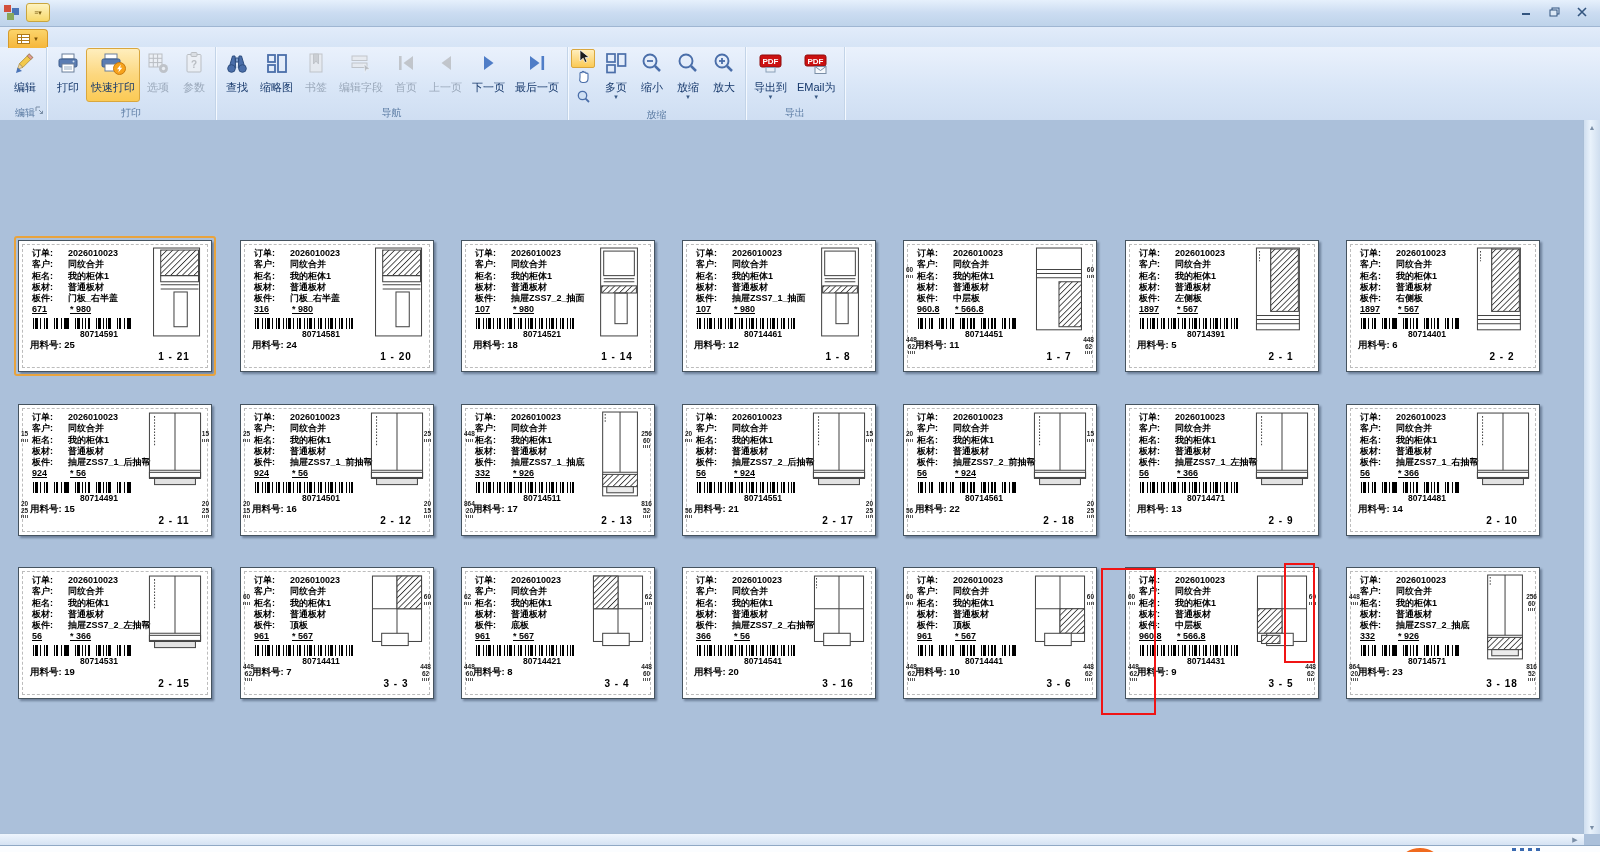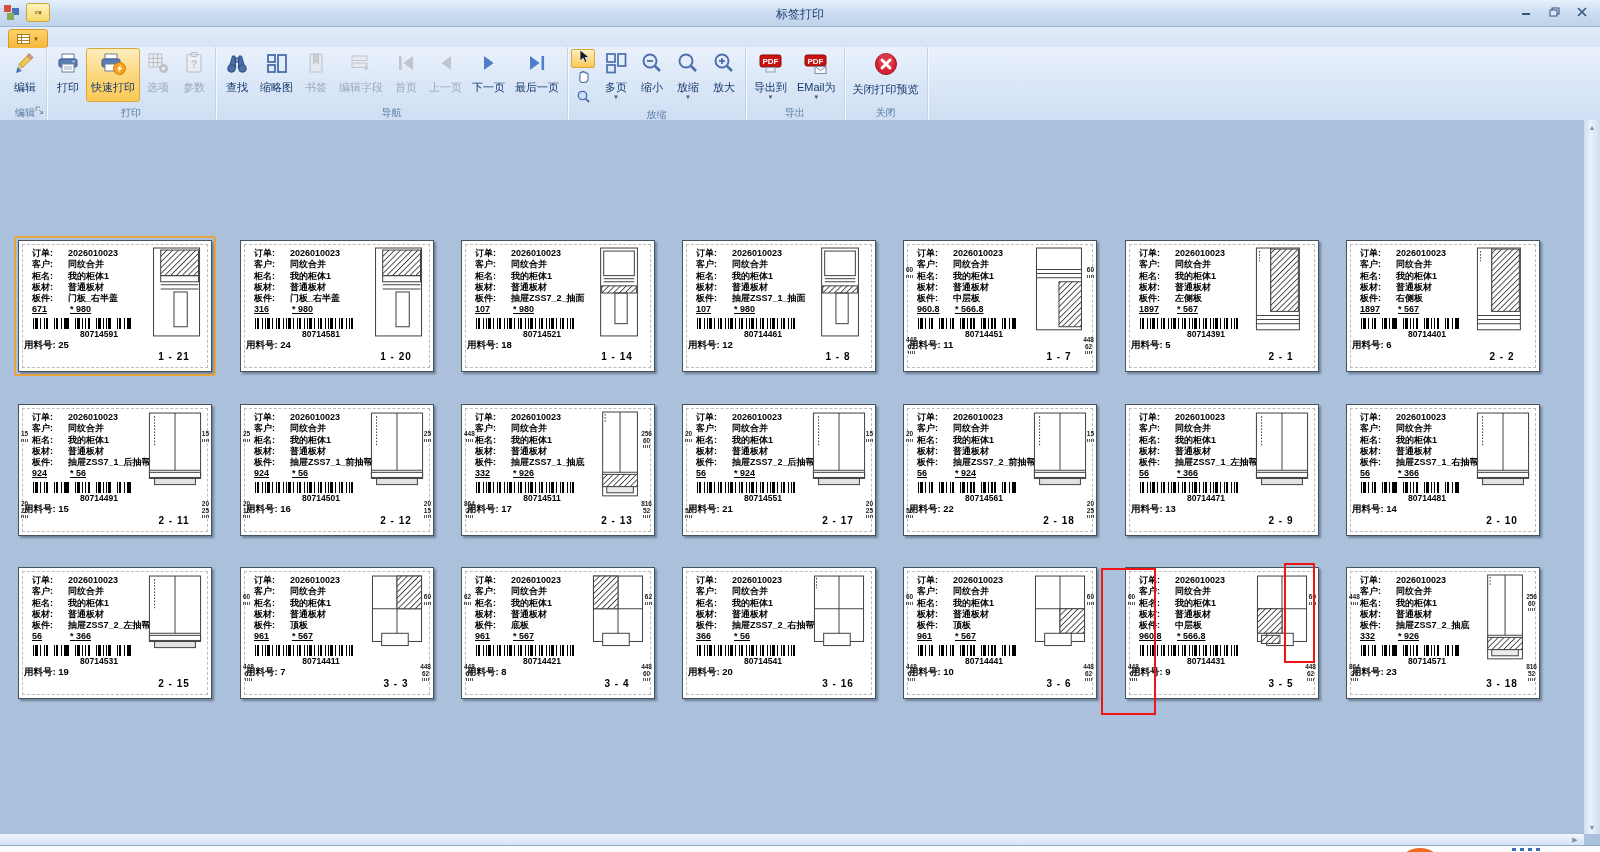--- a/index.html
+++ b/index.html
@@ -38,21 +38,21 @@
   .card{position:absolute;width:192px;height:130px;background:#fff;border:1px solid #45535f;box-shadow:1.5px 1.5px 2px rgba(20,35,60,.4);}
   .card.selected::after{content:'';position:absolute;inset:-5px;border:2px solid #e8a33d;border-radius:3px;}
   .dashline{position:absolute;inset:3px;border:1px dashed #bcbcbc;pointer-events:none;}
   .cline{display:flex;font-size:9px;font-weight:bold;color:#000;line-height:11.3px;padding-left:13px;}
   .cline .lb{width:36px;flex:none;}
   .cline.first{padding-top:7px;}
   .dimsline{display:flex;font-size:9px;font-weight:bold;line-height:11.5px;padding-left:13px;text-decoration:underline;}
   .dimsline .w{width:38px;flex:none;}
   .barcode{height:11px;width:98px;margin:2px 0 0 14px;background:repeating-linear-gradient(90deg,#000 0 1px,#fff 1px 2px,#000 2px 4.5px,#fff 4.5px 7px,#000 7px 7.8px,#fff 7.8px 10.5px);}
   .bnum{width:104px;text-align:center;font-size="8px";font-size:8.5px;font-weight:bold;line-height:10px;padding-left:28px;}
-  .usageline{display:flex;font-size:9.5px;font-weight:bold;padding-left:5px;line-height:12px;}
+  .usageline{display:flex;font-size:9.5px;font-weight:bold;padding-left:11px;line-height:12px;}
   .diag{position:absolute;right:7px;top:6px;}
   .pageind{position:absolute;right:6px;bottom:9px;width:62px;text-align:center;font-size:10px;font-weight:bold;letter-spacing:1px;}
   .ann{position:absolute;font-size:6.5px;font-weight:bold;line-height:6.5px;color:#222;text-align:center;}
   .ann.tl{left:2px;top:26px}.ann.tr{right:2px;top:26px}.ann.bl{left:2px;bottom:16px}.ann.br{right:2px;bottom:16px}
   .ann .mm{width:7px;height:3px;margin:1px auto;background:repeating-linear-gradient(90deg,#555 0 1px,transparent 1px 2px);}
   .redbox{position:absolute;border:2px solid #f01414;z-index:5;}
   
   .vscroll{position:absolute;top:0;right:0;width:16px;bottom:18px;background:linear-gradient(90deg,#cfdeef,#e9f2fb 40%,#cfdeef);border-left:1px solid #a9bed6;}
   .vscroll .arr{position:absolute;left:0;right:0;height:14px;display:flex;align-items:center;justify-content:center;font-size:7px;color:#7a8ea6;}
   .vscroll .up{top:0}.vscroll .down{bottom:0}
@@ -78,21 +78,20 @@
 
   <div class="titlebar">
     <div class="tb-left">
       <div class="appicon">
         <span style="left:0;top:0;background:#d2503c"></span>
         <span style="left:8px;top:3px;background:#4a74b8"></span>
         <span style="left:3px;top:8px;background:#8aa85a"></span>
       </div>
       <div class="qat">≡▾</div>
     </div>
-    <div class="title">标签打印</div>
     <div class="winbtns">
       <div class="winbtn">
           <svg width="10" height="10">
             <line x1="1" y1="7" x2="9" y2="7" stroke="#33557f" stroke-width="2"></line>
           </svg>
         </div>
       <div class="winbtn">
           <svg width="11" height="10">
             <rect x="3" y="1" width="7" height="6" fill="none" stroke="#33557f"></rect>
             <rect x="1" y="3" width="7" height="6" fill="#dce8f5" stroke="#33557f"></rect>
@@ -334,33 +333,20 @@
                 <text x="12.5" y="12.5" font-size="8" font-weight="bold" fill="#fff" text-anchor="middle">PDF</text>
                 <rect x="12" y="15.5" width="11" height="7" fill="#f5f8fc" stroke="#7a8ea6"></rect>
                 <path d="M12 15.5 l5.5 4 L23 15.5" fill="none" stroke="#7a8ea6"></path>
               </svg></span>
             <span class="rlb">EMail为</span>
             <span class="dd">▼</span>
           </div>
         </div>
         <div class="glabel">导出</div>
       </div>
-      <div class="rgroup">
-        <div class="ritems">
-          <div class="rbtn">
-            <span><svg width="26" height="26">
-                <circle cx="13" cy="13" r="10.5" fill="#d42433" stroke="#9d121f"></circle>
-                <circle cx="13" cy="10" r="8" fill="#e8535f" opacity=".45"></circle>
-                <path d="M9 9 L17 17 M17 9 L9 17" stroke="#fff" stroke-width="3" stroke-linecap="round"></path>
-              </svg></span>
-            <span class="rlb">关闭打印预览</span>
-          </div>
-        </div>
-        <div class="glabel">关闭</div>
-      </div>
     </div>
 
   <div class="docarea">
     <div class="cards">
         <div class="card selected" style="left: 18px; top: 120px;">
           <div class="dashline"></div>
           <div class="cline  first">
             <span class="lb">订单:</span>
             <span>2026010023</span>
           </div>

